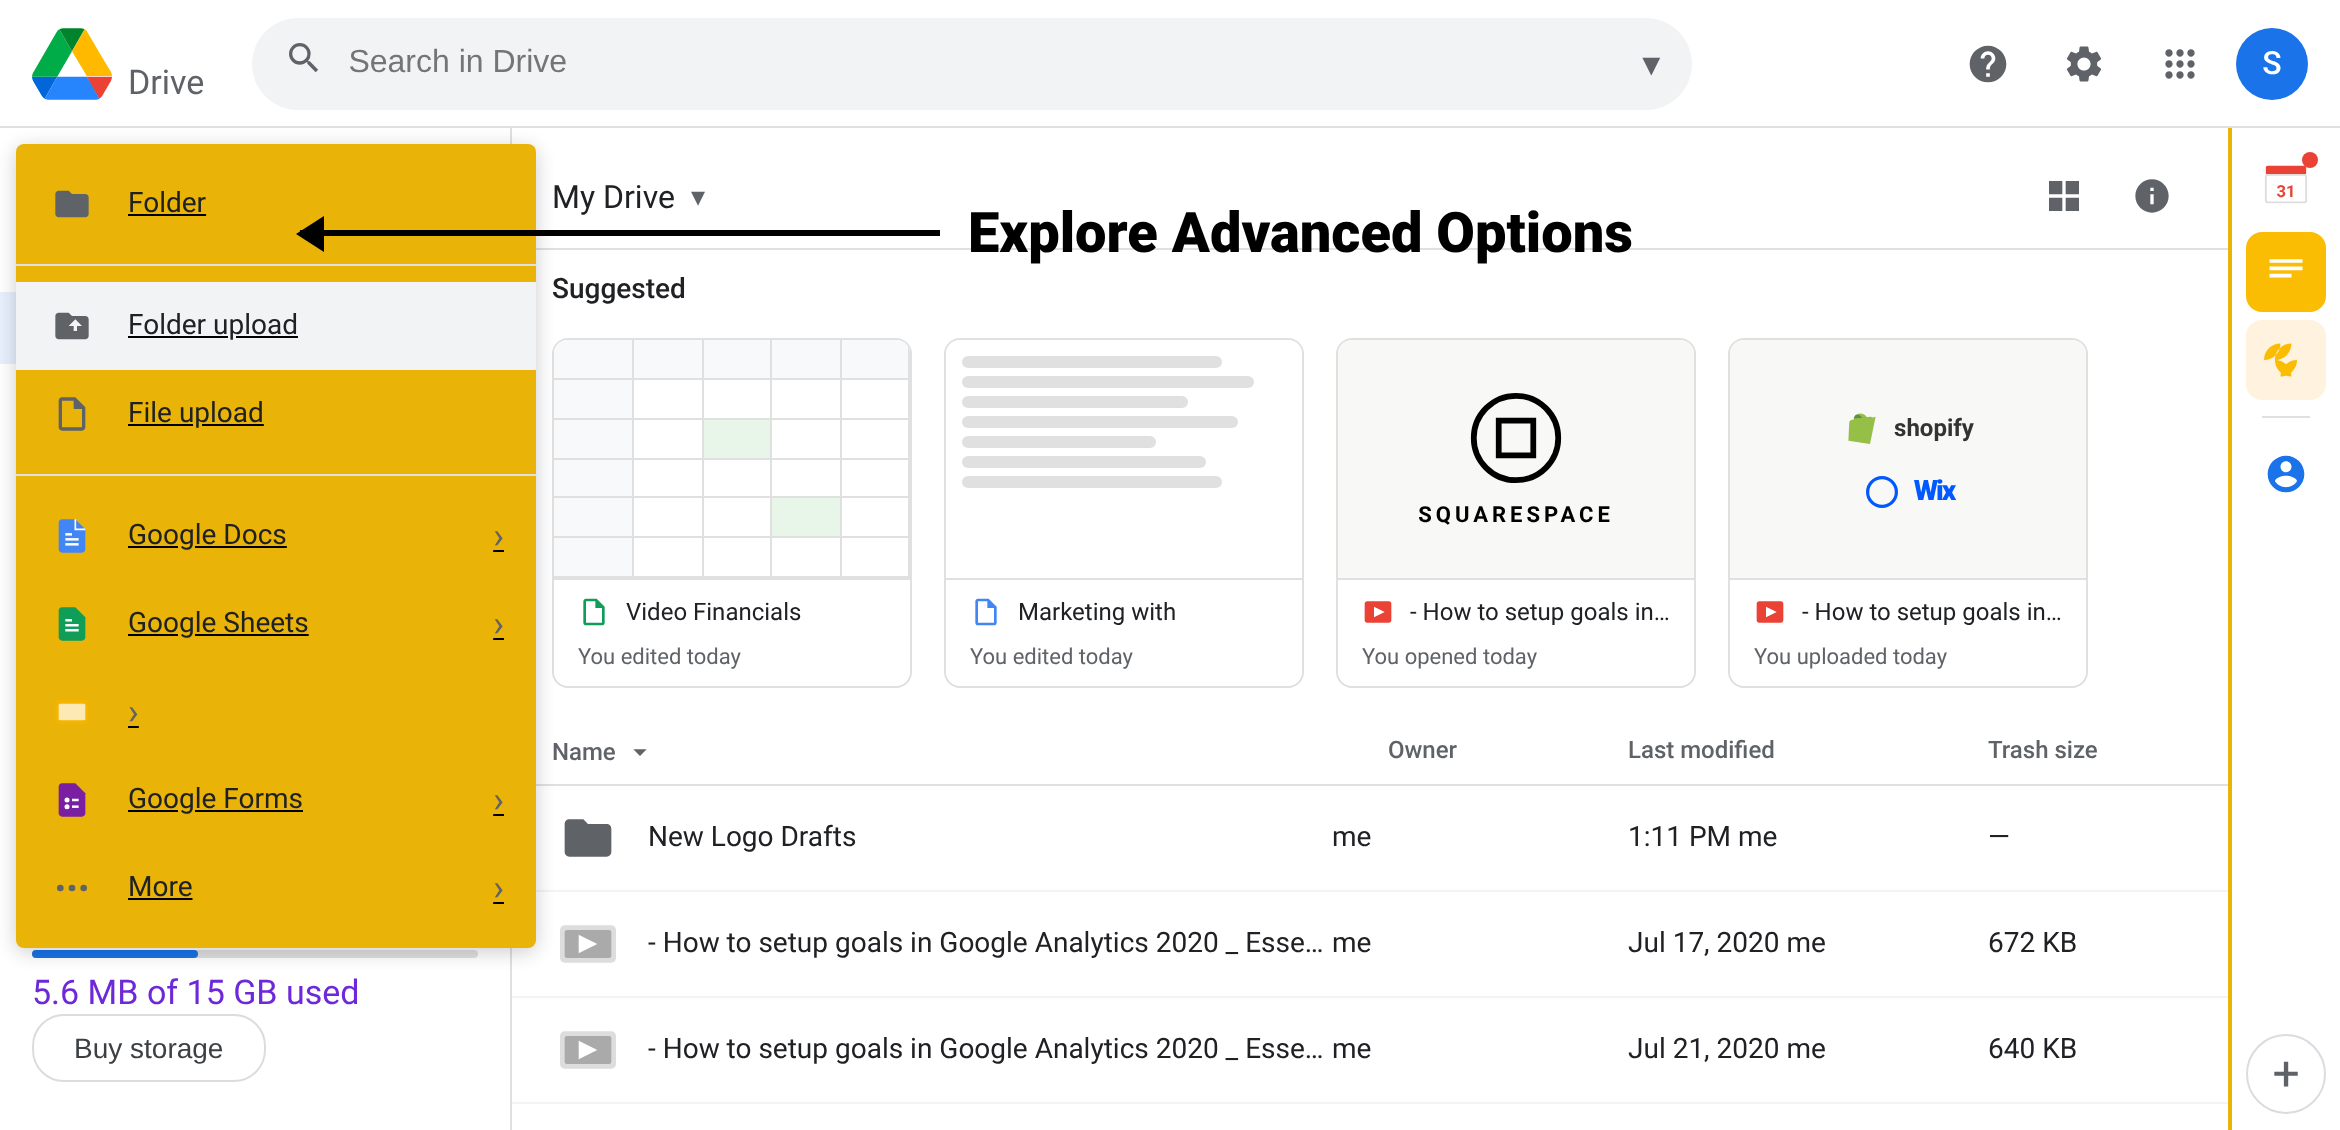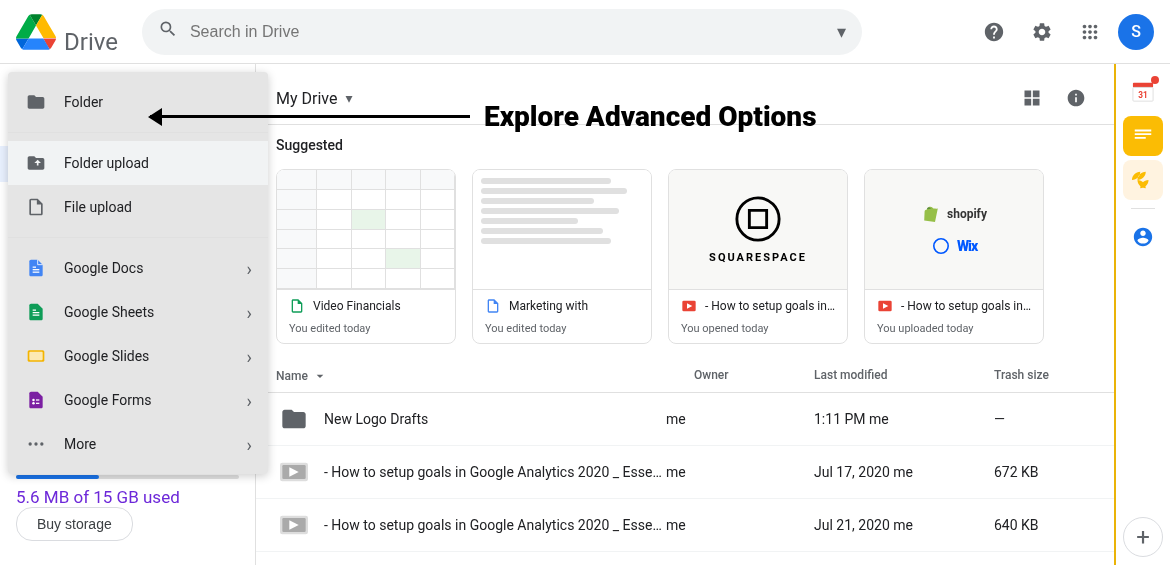--- a/index.html
+++ b/index.html
@@ -6,21 +6,21 @@
     body { font-family: 'Roboto', Arial, sans-serif; background: #fff; width: 1170px; height: 565px; overflow: hidden; position: relative; }
 
     
     .header {
       display: flex; align-items: center; padding: 8px 16px;
       height: 64px; border-bottom: 1px solid #e0e0e0;
       position: relative; z-index: 10; background: #fff;
     }
     .logo { display: flex; align-items: center; gap: 8px; margin-right: 24px; }
     .logo-icon { width: 40px; height: 40px; }
-    .logo-text { font-size: 24px; color: #5f6368; font-weight: 400; margin-top: 20px; }
+    .logo-text { font-size: 17px; color: #5f6368; font-weight: 400; margin-top: 20px; }
     .search-bar {
       flex: 1; max-width: 720px; background: #f1f3f4; border-radius: 24px;
       display: flex; align-items: center; padding: 0 16px; height: 46px;
     }
     .search-bar input {
       border: none; background: transparent; flex: 1; font-size: 16px;
       color: #202124; outline: none;
     }
     .search-icon { color: #5f6368; margin-right: 12px; font-size: 20px; }
     .search-arrow { color: #5f6368; font-size: 18px; margin-left: 8px; cursor: pointer; }
@@ -101,23 +101,23 @@
     }
     .row-icon { width: 36px; height: 36px; margin-right: 12px; display: flex; align-items: center; justify-content: center; flex-shrink: 0; }
     .row-name { flex: 1; font-size: 14px; color: #202124; white-space: nowrap; overflow: hidden; text-overflow: ellipsis; }
     .row-owner { width: 120px; font-size: 14px; color: #202124; }
     .row-modified { width: 180px; font-size: 14px; color: #202124; margin-left: 28px; }
     .row-size { width: 100px; font-size: 14px; color: #202124; }
 
     
     .dropdown-overlay {
       position: absolute; top: 8px; left: 8px; z-index: 100;
-      background: #e5e5e5; border-radius: 4px;
+      background: #eab308; border-radius: 4px;
       box-shadow: 0 2px 10px rgba(0,0,0,0.2);
-      width: 260px; padding: 8px 0;
+      width: 260px; padding: 8px 0; text-decoration: underline;
     }
     .dropdown-item {
       display: flex; align-items: center; padding: 10px 16px; cursor: pointer;
       font-size: 14px; color: #202124;
     }
     .dropdown-item.highlighted { background: #f1f3f4; }
     .dropdown-icon { width: 24px; height: 24px; margin-right: 16px; display: flex; align-items: center; justify-content: center; flex-shrink: 0; }
     .dropdown-label { flex: 1; }
     .dropdown-chevron { color: #5f6368; font-size: 18px; }
     .dropdown-divider { height: 1px; background: #e0e0e0; margin: 8px 0; }
@@ -593,21 +593,20 @@
     <span class="dropdown-chevron">›</span>
   </div>
 
   <div class="dropdown-item">
     <span class="dropdown-icon">
       <svg width="20" height="20" viewBox="0 0 24 24">
           <rect x="2" y="5" width="20" height="14" rx="2" fill="#f4b400"></rect>
           <rect x="4" y="7" width="16" height="10" rx="1" fill="white" opacity="0.7"></rect>
         </svg>
     </span>
-    <span class="dropdown-label">Google Slides</span>
     <span class="dropdown-chevron">›</span>
   </div>
 
   <div class="dropdown-item">
     <span class="dropdown-icon">
       <svg width="20" height="20" viewBox="0 0 24 24">
           <path d="M14 2H6c-1.1 0-2 .9-2 2v16c0 1.1.9 2 2 2h12c1.1 0 2-.9 2-2V8l-6-6z" fill="#7b1fa2"></path>
           <circle cx="9" cy="12" r="1.5" fill="white"></circle>
           <circle cx="9" cy="16" r="1.5" fill="white"></circle>
           <line x1="12" y1="12" x2="16" y2="12" stroke="white" stroke-width="1.5"></line>

